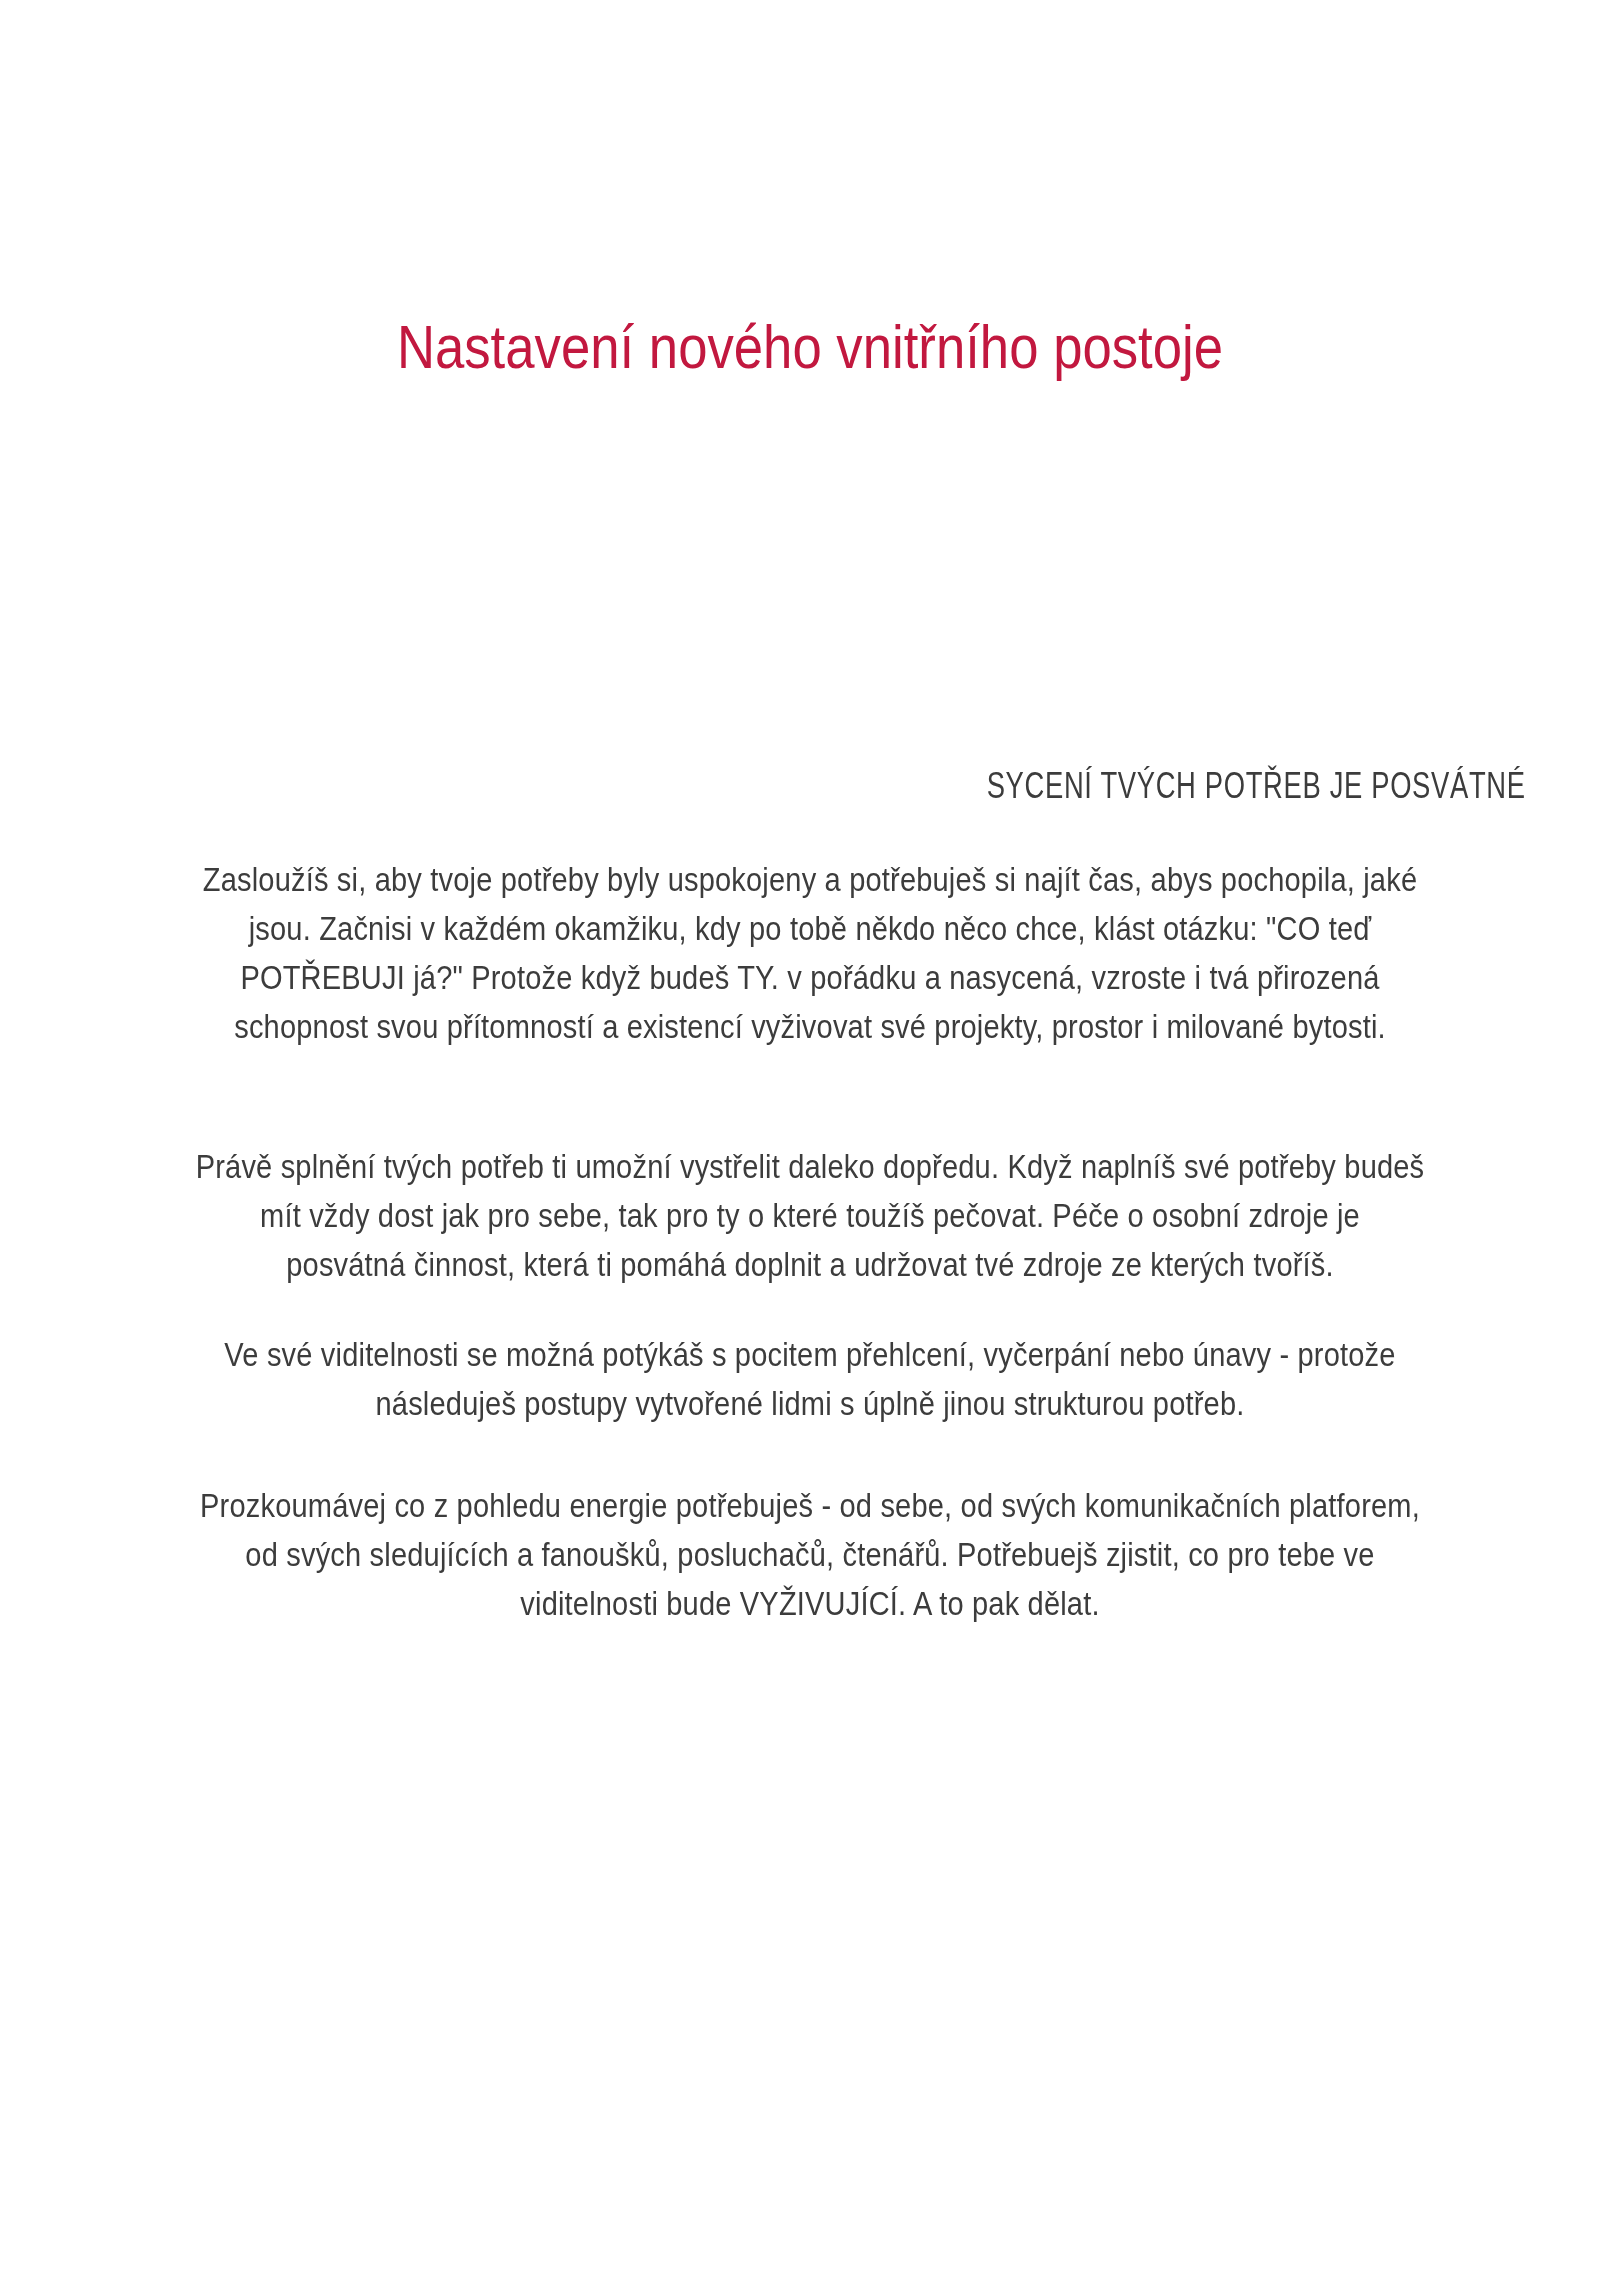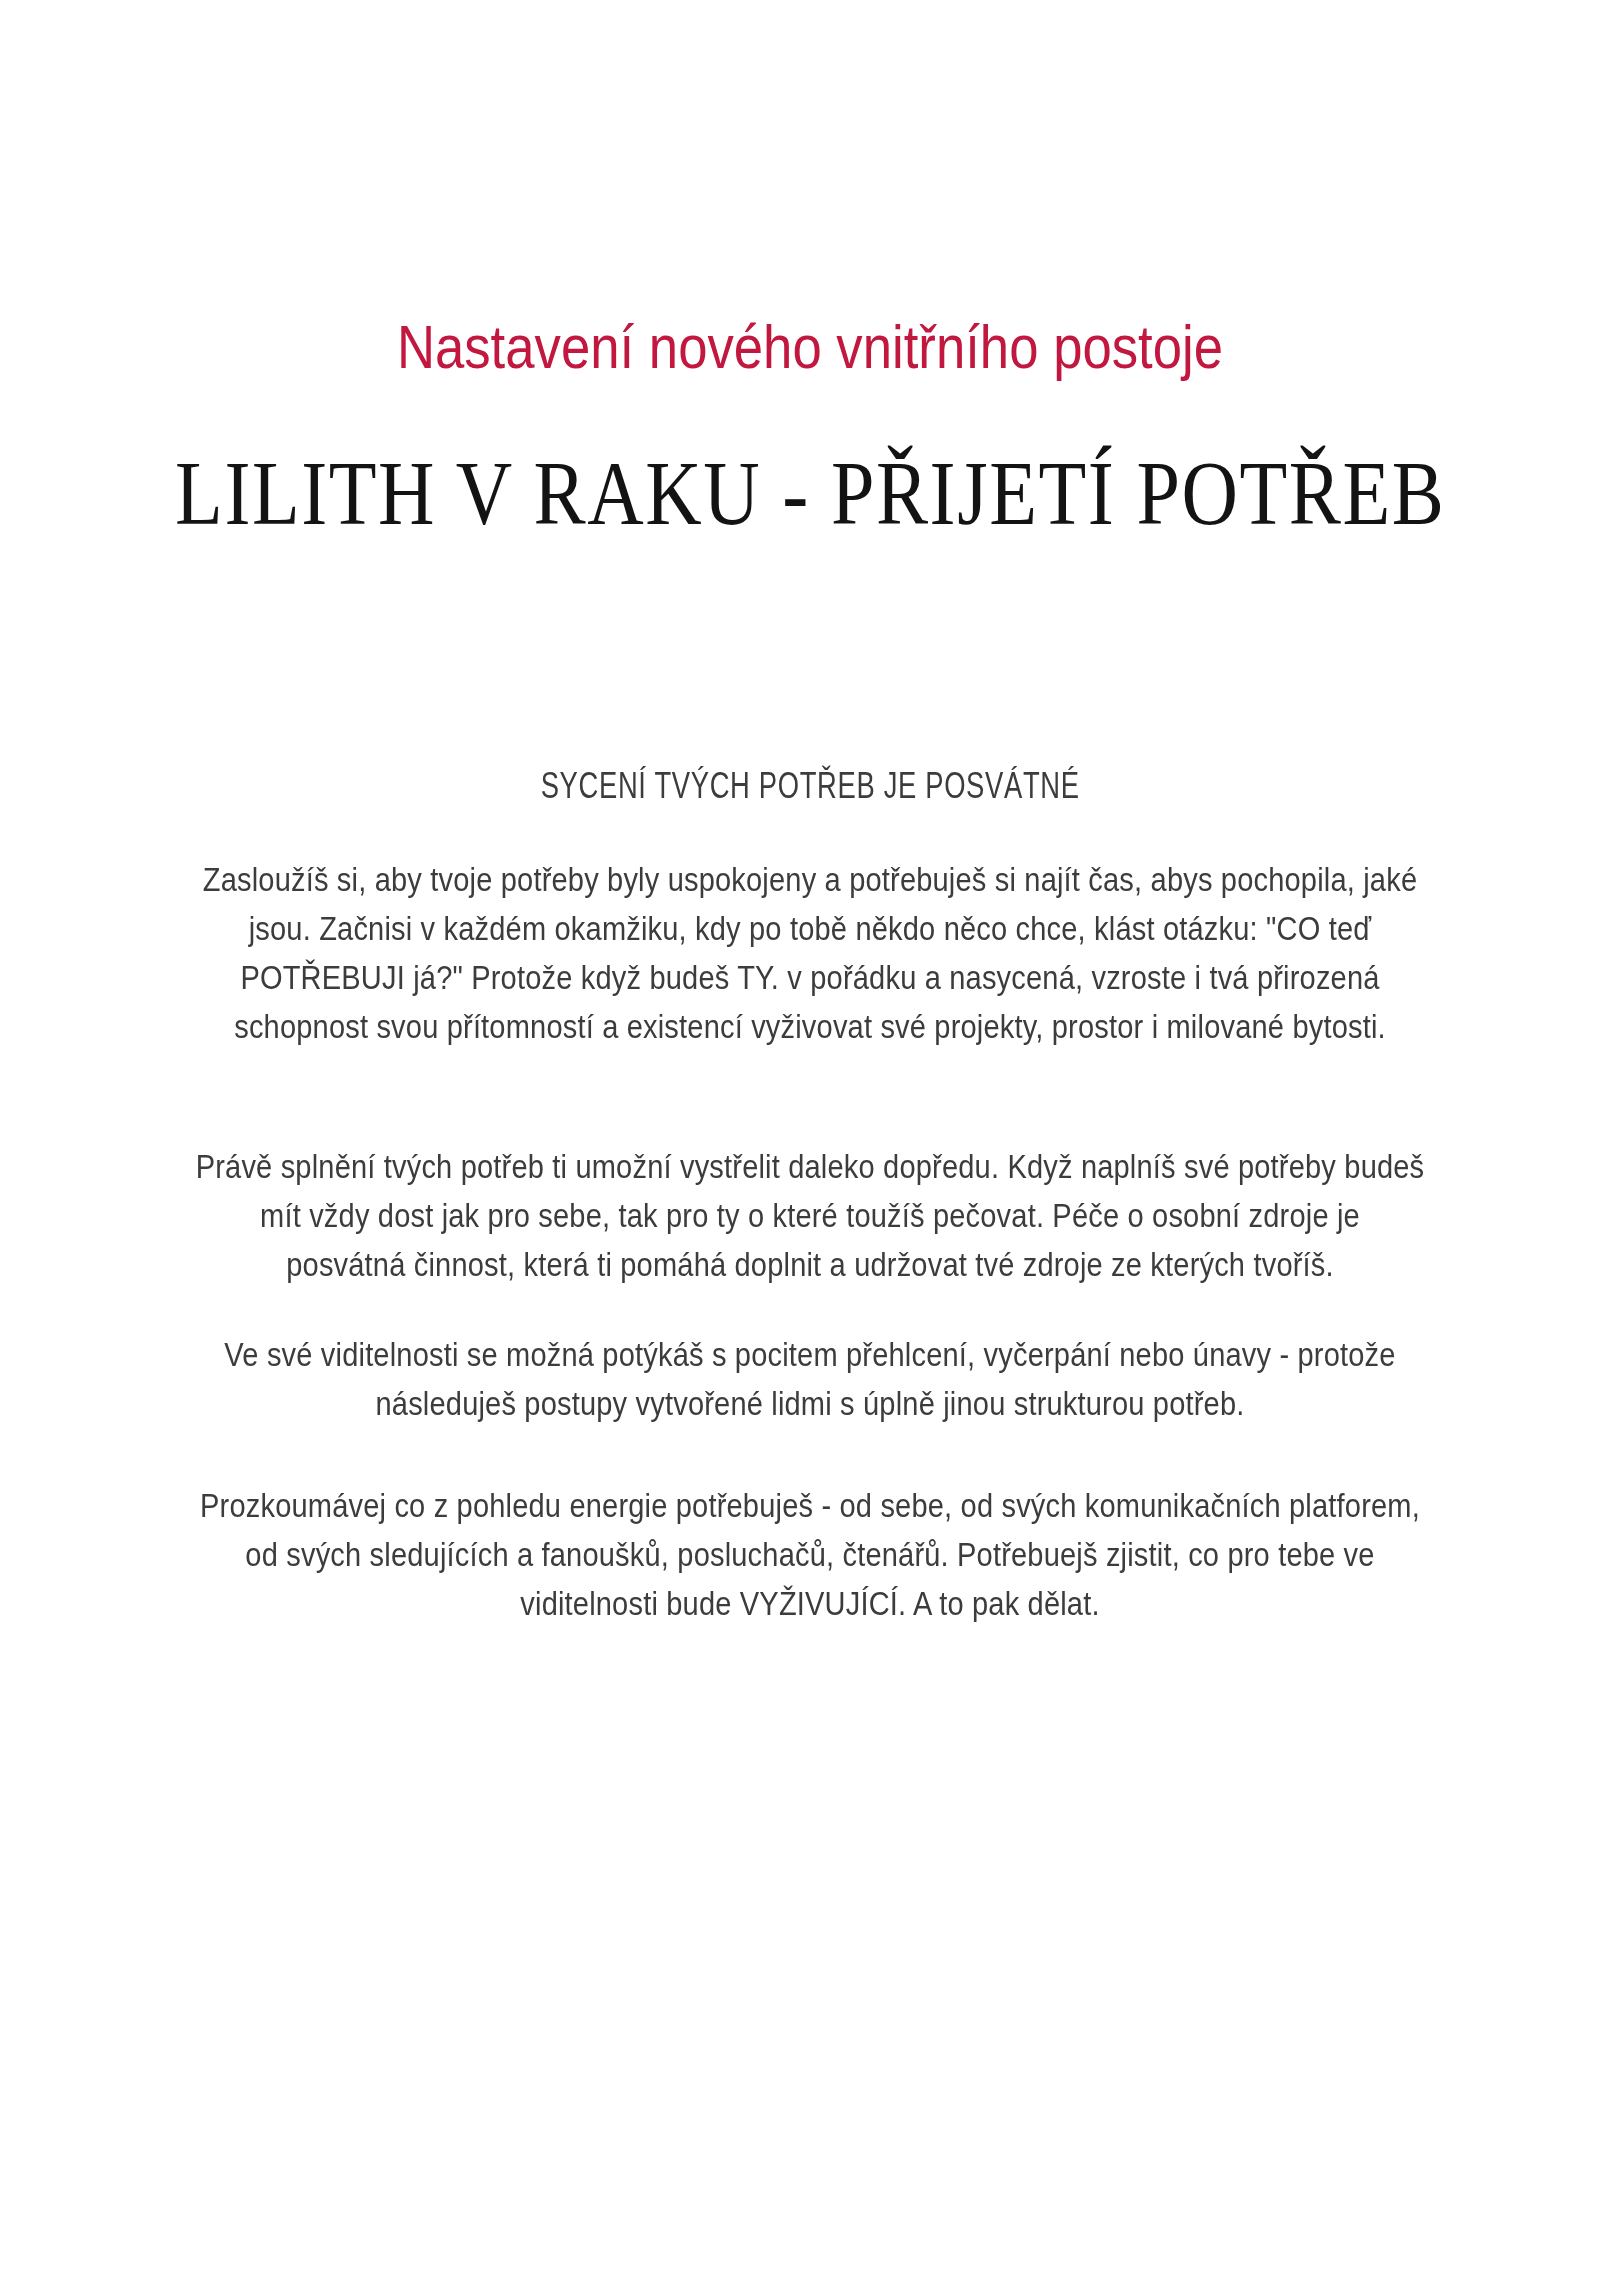--- a/index.html
+++ b/index.html
@@ -35,21 +35,21 @@
     position:absolute;top:435px;left:0;width:100%;margin:0;
     text-align:center;line-height:116px;
     font-family:"Liberation Serif","DejaVu Serif",serif;
     font-size:92px;font-weight:400;
     color:var(--heading-color);
   }
   .main-title .sx{letter-spacing:1.8px;}
   
   .subheading{
     position:absolute;top:763px;left:0;width:100%;
-    text-align:center;line-height:45px;
+    text-align:right;line-height:45px;
     font-size:37px;font-weight:300;letter-spacing:0.9px;
     color:var(--body-color);
   }
   
   .sx{display:inline-block;white-space:nowrap;transform:scaleX(0.85);transform-origin:center;}
   .subheading .sx{transform:scaleX(0.74);}
   
   .para{
     position:absolute;left:0;width:100%;margin:0;
     text-align:center;white-space:pre-line;
@@ -72,23 +72,20 @@
 </style>
 </head>
 <body>
 
 <div class="page">
 
   <div class="eyebrow">
     <span class="sx">Nastavení nového vnitřního postoje</span>
   </div>
 
-  <h1 class="main-title">
-    <span class="sx">LILITH V RAKU - PŘIJETÍ POTŘEB</span>
-  </h1>
 
   <div class="subheading">
     <span class="sx">SYCENÍ TVÝCH POTŘEB JE POSVÁTNÉ</span>
   </div>
 
   <p class="para p1">Zasloužíš si, aby tvoje potřeby byly uspokojeny a potřebuješ si najít čas, abys pochopila, jaké
 jsou. Začnisi v každém okamžiku, kdy po tobě někdo něco chce, klást otázku: "CO teď
 POTŘEBUJI já?" Protože když budeš TY. v pořádku a nasycená, vzroste i tvá přirozená
 schopnost svou přítomností a existencí vyživovat své projekty, prostor i  milované bytosti.</p>
 

